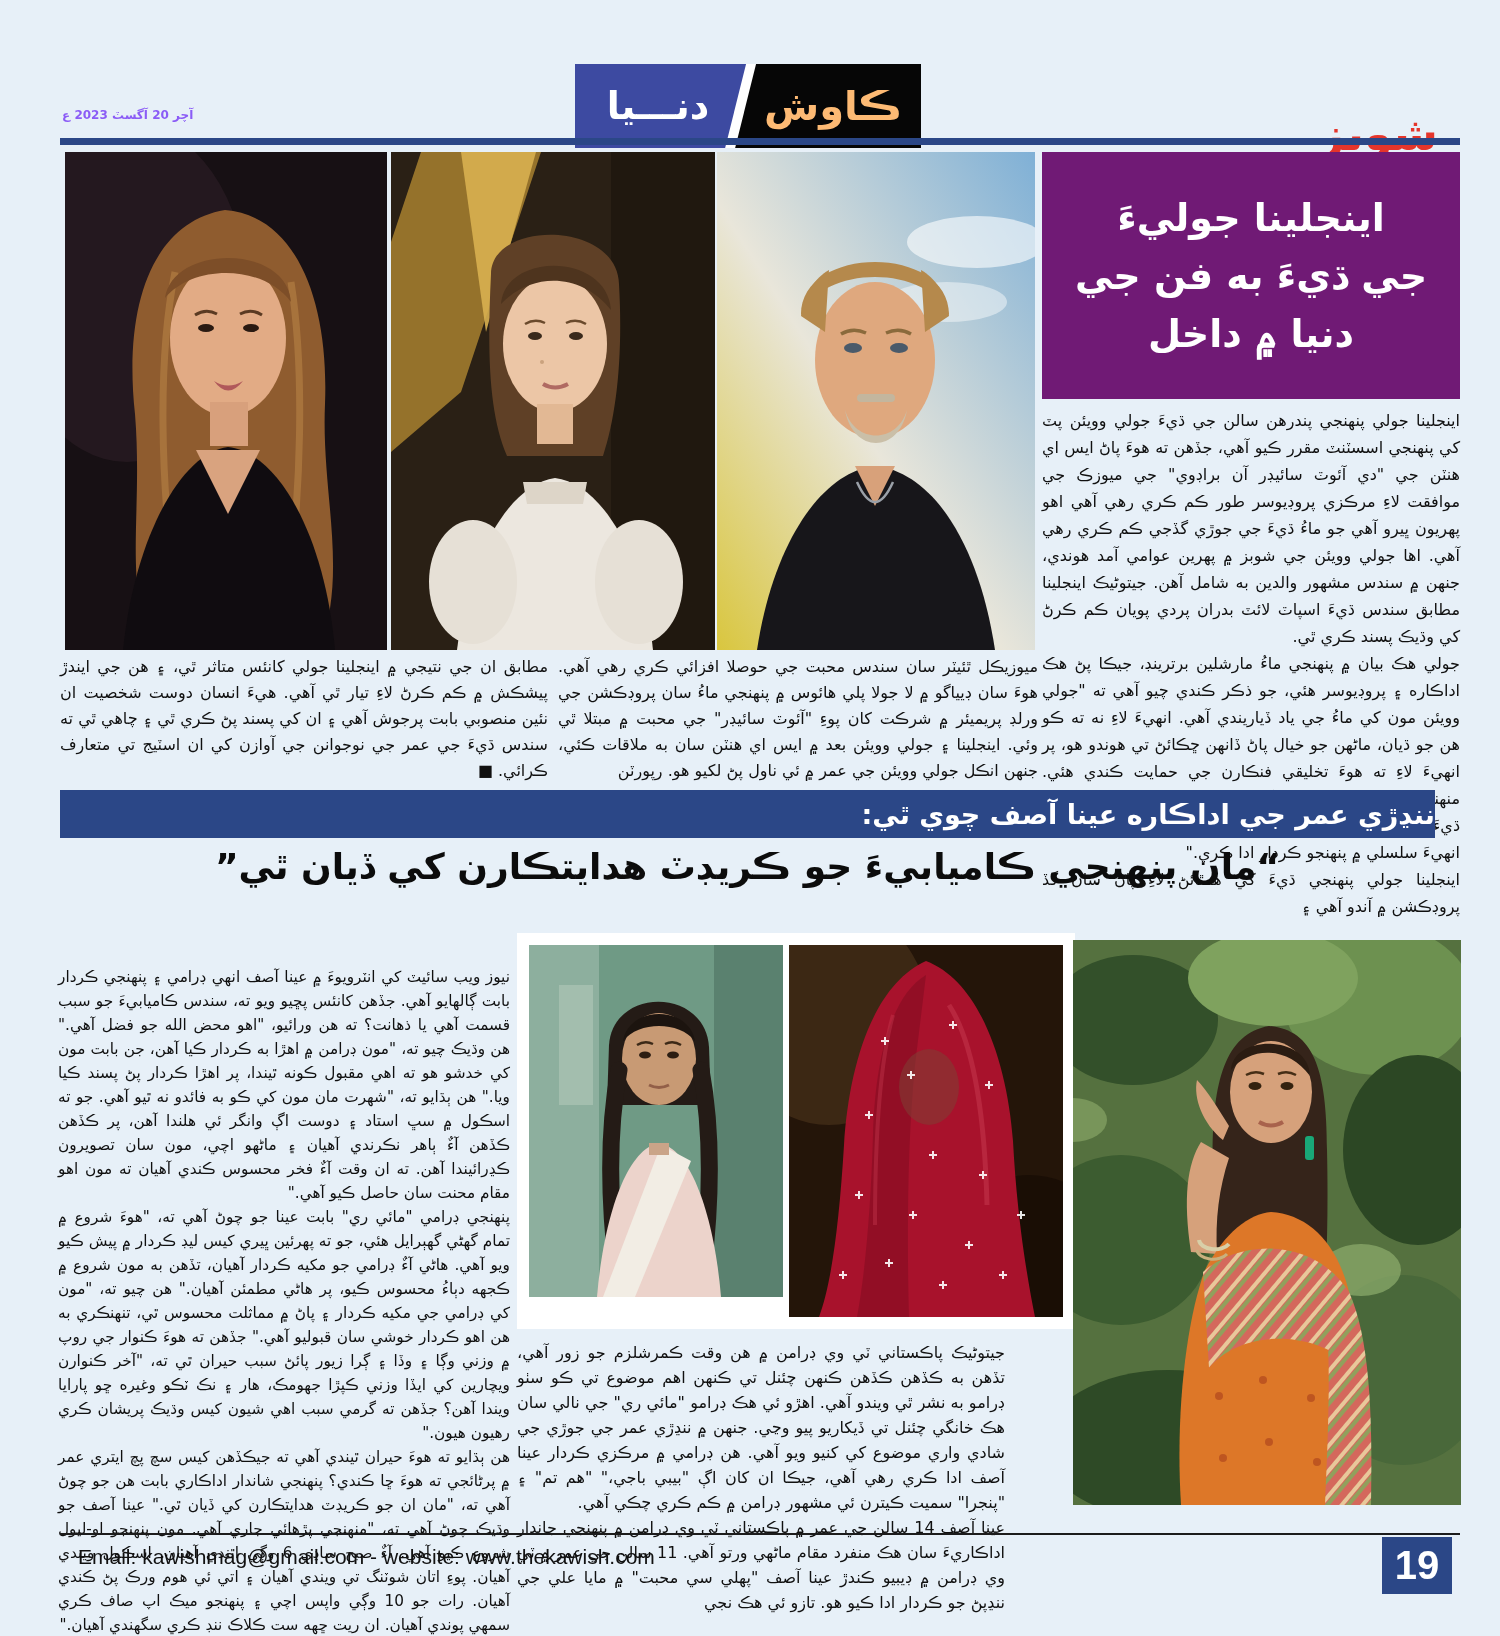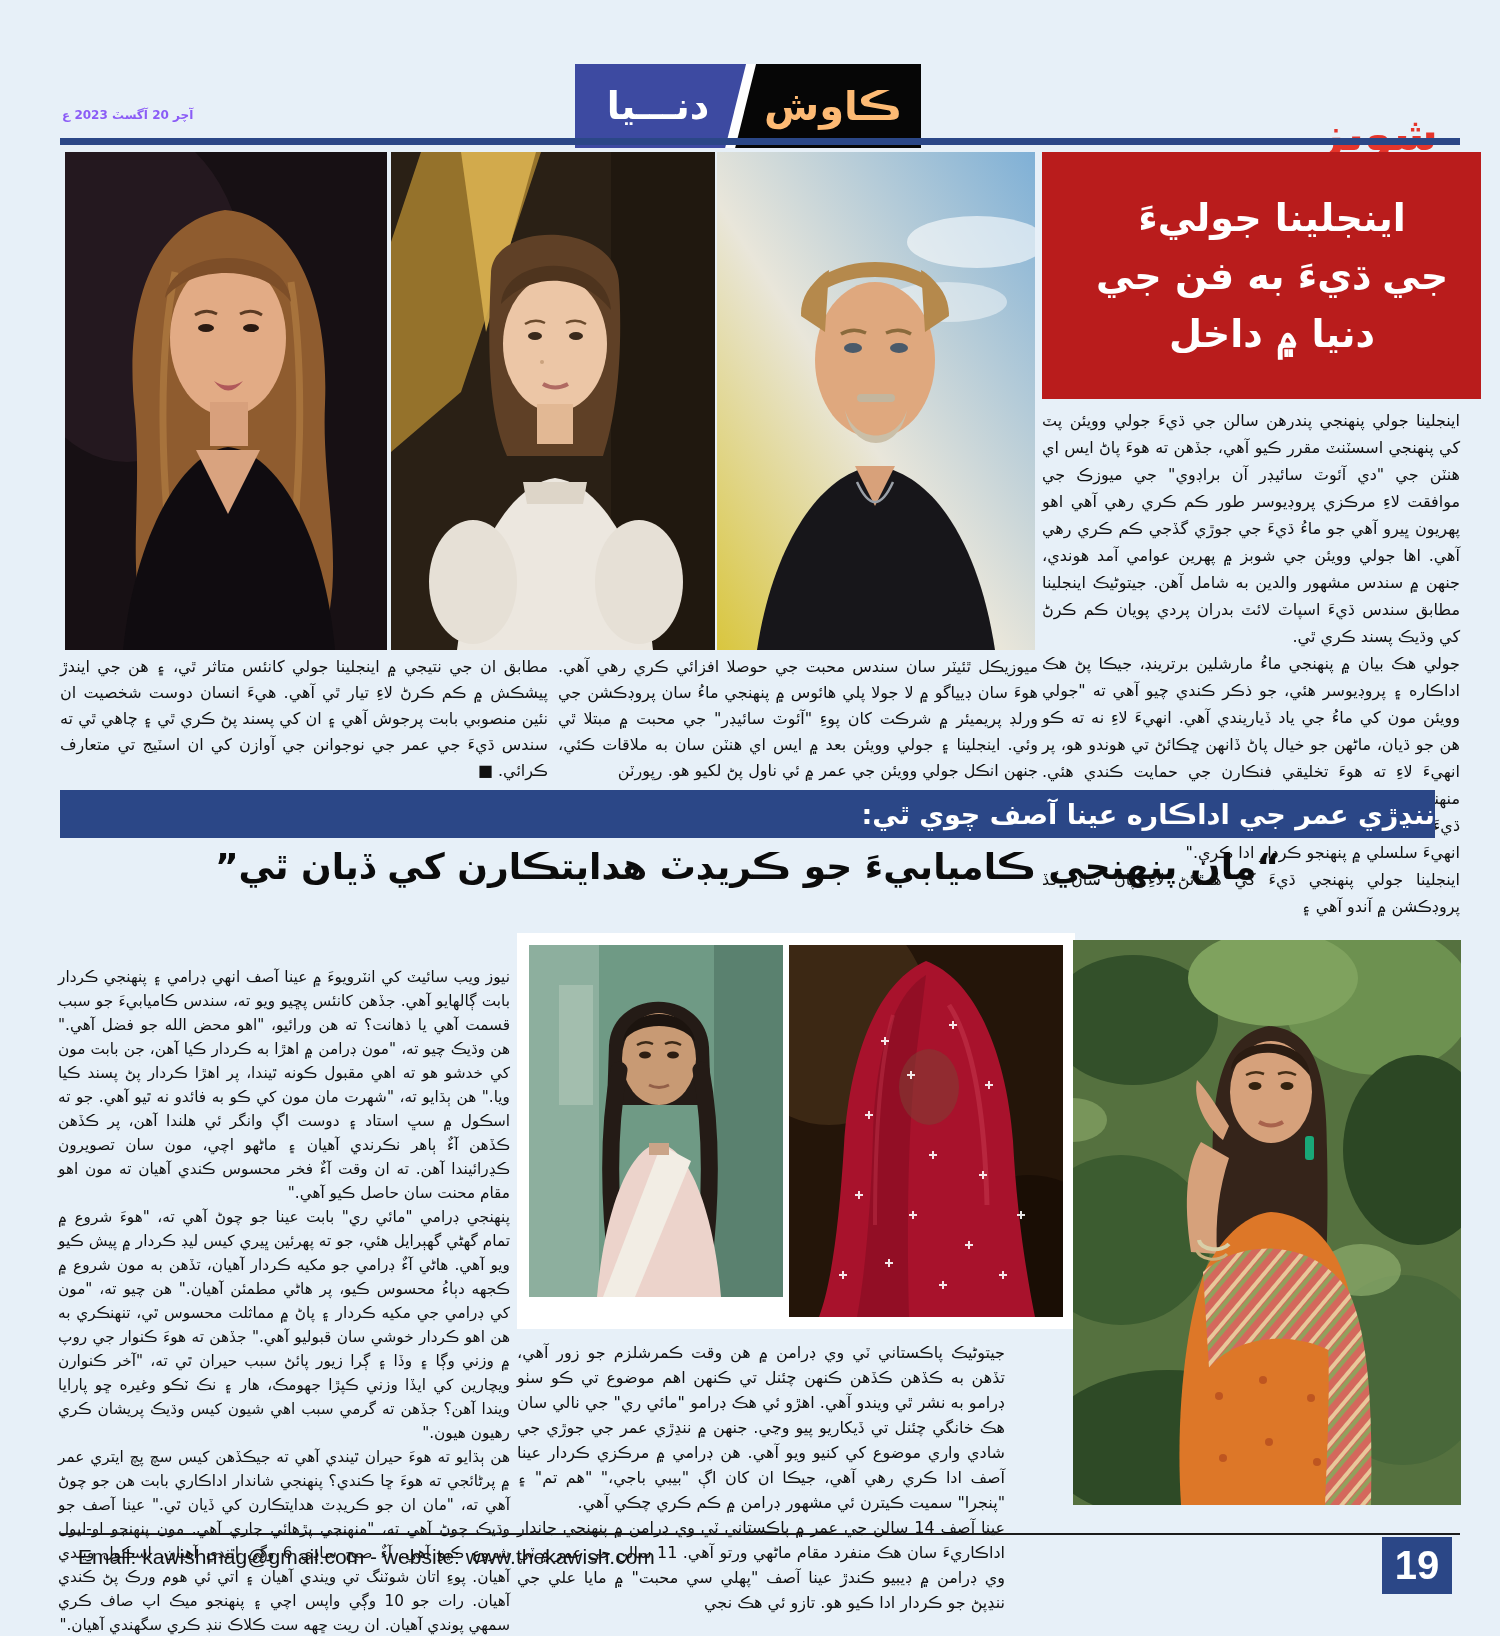--- a/index.html
+++ b/index.html
@@ -14,22 +14,22 @@
   .mh-black{position:absolute;top:-6px;right:-26px;width:205px;height:120%;background:#060606;transform:skewX(-14deg);}
   .mh-stripe{position:absolute;top:-6px;right:176px;width:10px;height:120%;background:#ffffff;transform:skewX(-14deg);}
   .mh-kawish{position:absolute;right:8px;top:0;width:160px;height:84px;line-height:84px;text-align:center;
              color:#fdba74;font-size:40px;font-weight:700;direction:rtl;}
   .mh-dunya{position:absolute;left:2px;top:0;width:162px;height:84px;line-height:84px;text-align:center;
              color:#fff;font-size:38px;font-weight:700;direction:rtl;}
   
   .photo{position:absolute;top:152px;height:498px;overflow:hidden;background:#111;}
   .photo svg{display:block;width:100%;height:100%;}
   
-  .headline-box{position:absolute;left:1042px;top:152px;width:418px;height:247px;background:#b91c1c;
-                display:flex;flex-direction:column;justify-content:center;align-items:center;gap:20px;direction:rtl;padding-left:21px;}
+  .headline-box{position:absolute;left:1042px;top:152px;width:418px;height:247px;background:#701a75;
+                display:flex;flex-direction:column;justify-content:center;align-items:center;gap:20px;direction:rtl;}
   .headline-box span{color:#fff;font-size:38px;font-weight:800;line-height:1;}
   
   .s1-right{position:absolute;left:1042px;top:407px;width:418px;height:356px;font-size:16px;line-height:27px;
             text-align:justify;direction:rtl;}
   .s1-left{position:absolute;left:60px;top:654px;width:488px;height:110px;font-size:16px;line-height:26px;
            text-align:justify;direction:rtl;}
   .s1-mid{position:absolute;left:558px;top:654px;width:480px;height:110px;font-size:16px;line-height:26px;
           text-align:justify;direction:rtl;}
   .page p{margin:0;}
   

